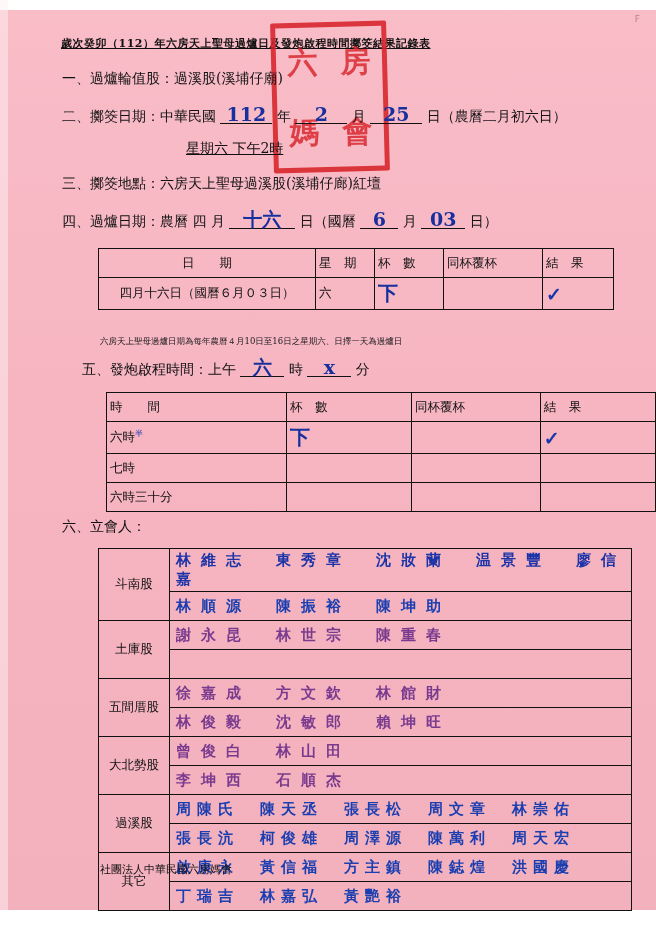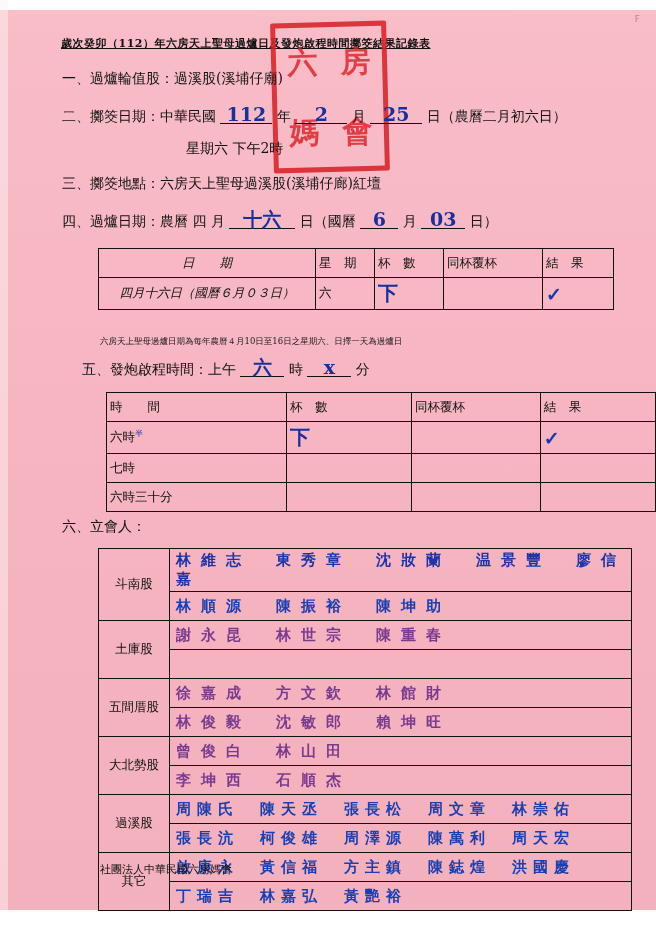--- a/index.html
+++ b/index.html
@@ -24,21 +24,21 @@
     position:absolute;left:61px;top:36px;width:540px;
     font-size:11px;font-weight:bold;letter-spacing:.5px;
     font-family:"DejaVu Serif", serif;
     text-decoration:underline;
   }
   .line{
     position:absolute;font-size:14px;font-family:"DejaVu Serif", serif;
   }
   .l1{left:62px;top:70px;}
   .l2{left:62px;top:105px;}
-  .l2b{left:186px;top:140px;}
+  .l2b{left:186px;top:140px;text-decoration:underline;}
   .l3{left:62px;top:175px;}
   .l4{left:62px;top:210px;}
   .hand-underline{
     display:inline-block;min-width:52px;text-align:center;
     border-bottom:1.6px solid #111;font-size:19px;
     font-family:"DejaVu Serif", serif;color:#17309d;font-weight:bold;
     line-height:18px;
   }
   .stamp{
     position:absolute;left:272px;top:22px;width:106px;height:140px;
@@ -55,21 +55,21 @@
 
   table.grid{
     position:absolute;border-collapse:collapse;
     font-family:"DejaVu Serif", serif;font-size:12.5px;
   }
   table.grid td{
     border:1.3px solid #111;text-align:left;vertical-align:middle;
     padding:2px 3px;height:24px;
   }
   .t1{left:98px;top:248px;}
-  .t1 td.date{width:210px;text-align:center;font-style:italic;}
+  .t1 td.date{width:210px;text-align:center;}
   .t1 td.week{width:52px;}
   .t1 td.cups{width:62px;}
   .t1 td.same{width:92px;}
   .t1 td.res{width:64px;}
 
   .note{
     position:absolute;left:100px;top:336px;font-size:8.5px;
     font-family:"DejaVu Serif", serif;color:#1a1a1a;
   }
   .l5{left:82px;top:358px;}

